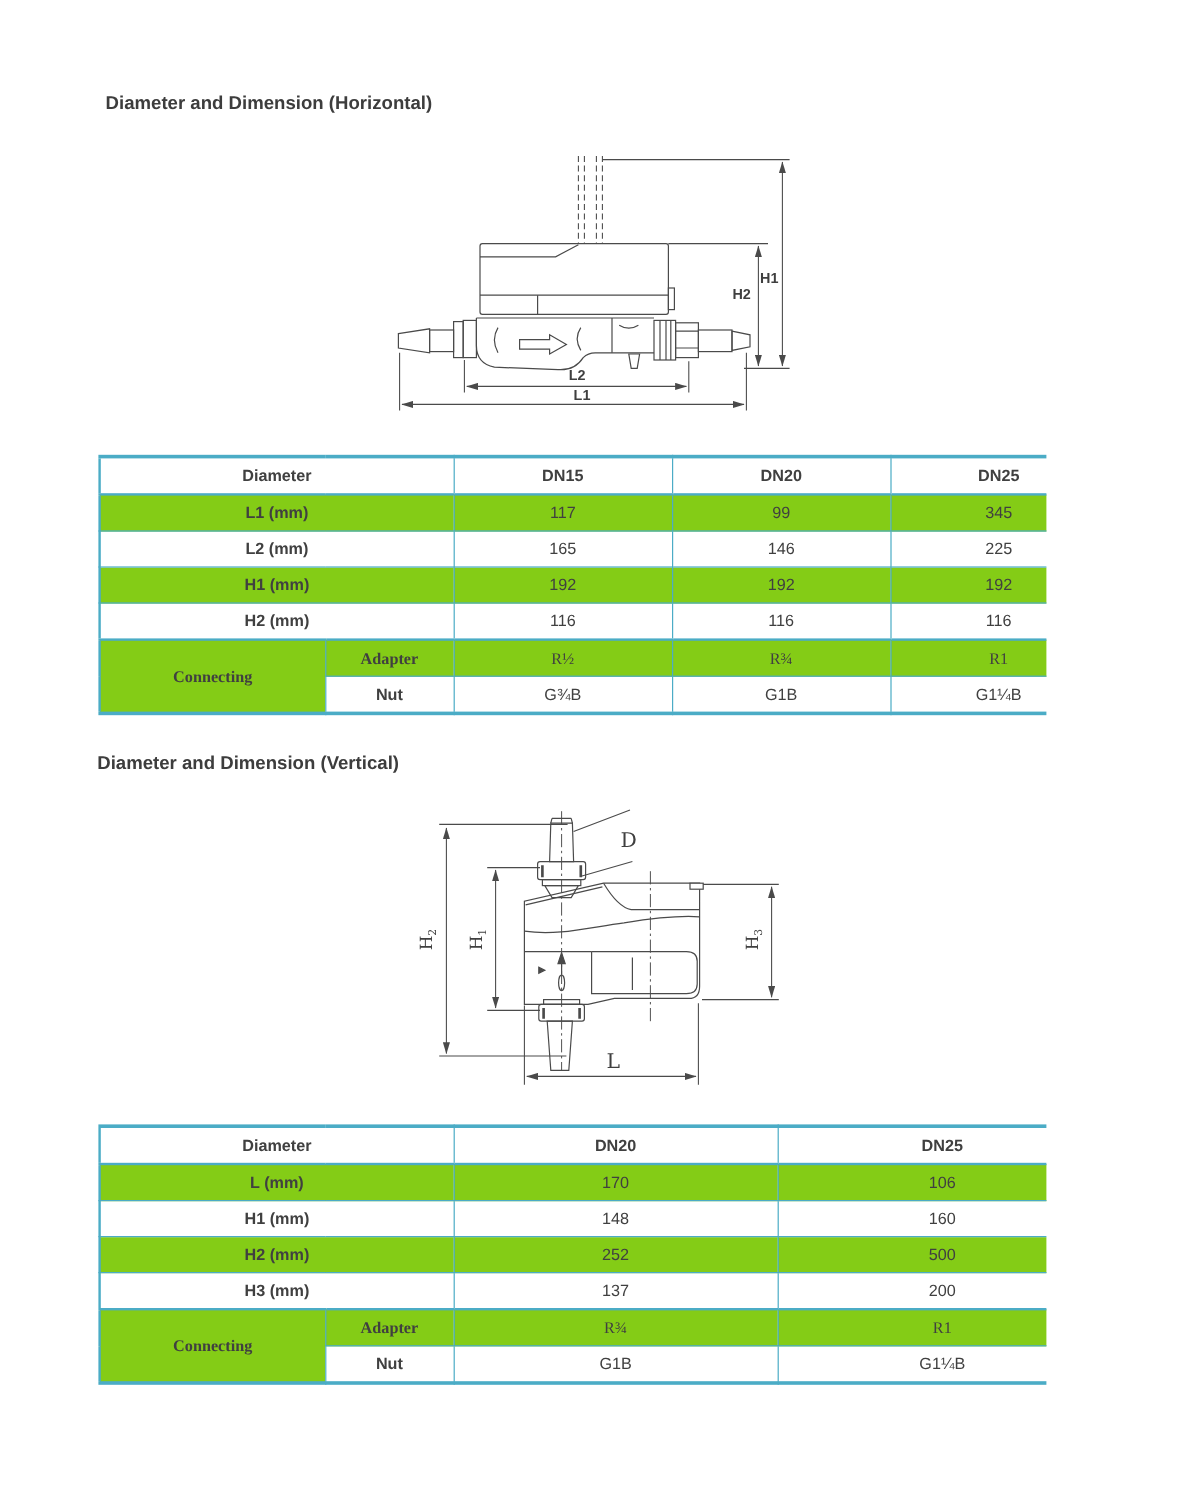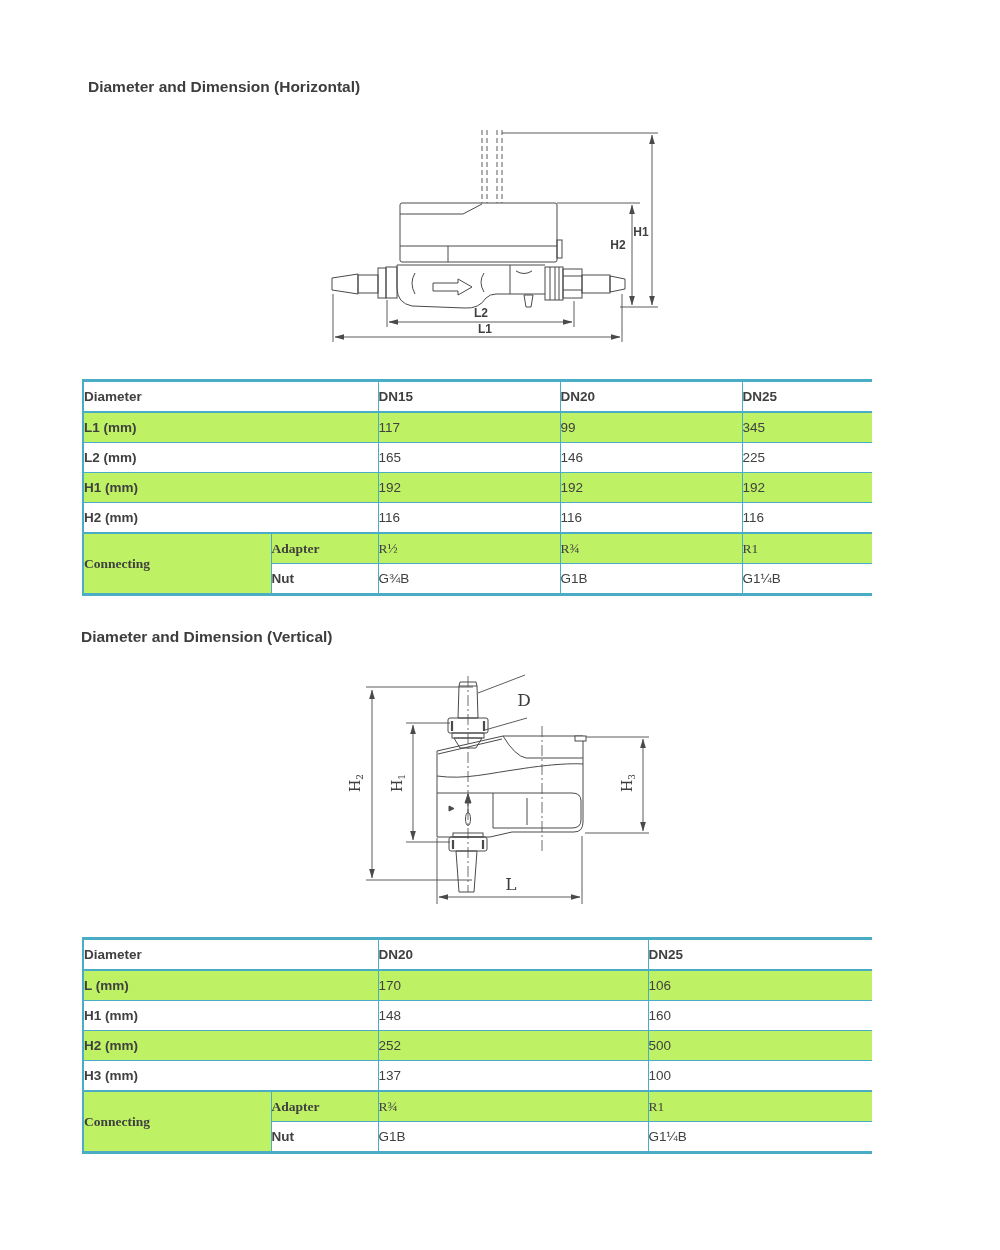--- a/index.html
+++ b/index.html
@@ -5,30 +5,30 @@
   html,body{margin:0;padding:0;background:#ffffff;}
   #page{position:relative;width:872px;height:1250px;background:#ffffff;overflow:hidden;
         font-family:"Liberation Sans",sans-serif;}
   .heading{position:absolute;margin:0;font-size:15.5px;font-weight:bold;color:#3d3d3d;
            font-family:"Liberation Sans",sans-serif;}
   #heading-horizontal{left:88px;top:78px;}
   #heading-vertical{left:81px;top:628px;}
   #drawing-horizontal{position:absolute;left:300px;top:118px;}
   #drawing-vertical{position:absolute;left:330px;top:666px;}
   .spec{position:absolute;border-collapse:collapse;table-layout:fixed;width:840px;
-        font-size:13.5px;color:#404040;}
+        font-size:13.5px;color:#404040;text-align:center;}
   #table-horizontal{left:82px;top:379px;}
   #table-vertical{left:82px;top:937px;}
   .spec{border-top:3px solid #4BACC6;border-bottom:3px solid #4BACC6;
         border-left:2px solid #4BACC6;border-right:2px solid #4BACC6;}
   .spec td{border:1.5px solid #4BACC6;height:29px;padding:0;vertical-align:middle;}
   .spec tr.hd td{border-bottom-width:2px;}
   .spec tr.grp td{border-top-width:2.5px;font-family:Liberation Serif, serif;}
   .spec td.b{font-weight:bold;}
-  .spec td.shade{background:#bef264;margin-left:20px;}
+  .spec td.shade{background:#84cc16;margin-left:20px;}
   
   .ln{stroke:#4a4a4a;stroke-width:1;fill:none;}
   .dim{stroke:#4a4a4a;stroke-width:0.9;fill:none;}
   .dash{stroke-dasharray:5 3;}
   .cdash{stroke-dasharray:11 3 2 3;stroke-width:0.8;}
   .thick{stroke-width:2.2;}
   .dlabel{font-family:"Liberation Sans",sans-serif;font-size:12px;font-weight:bold;fill:#3f3f3f;}
   .cad{font-family:"DejaVu Serif",serif;font-size:14px;fill:#3f3f3f;}
   .cadbig{font-family:"DejaVu Serif",serif;font-size:17px;fill:#3f3f3f;}
   .cad .sub{font-size:9px;}
@@ -235,21 +235,21 @@
         <td>160</td>
       </tr>
       <tr>
         <td colspan="2" class="b shade">H2 (mm)</td>
         <td class="shade">252</td>
         <td class="shade">500</td>
       </tr>
       <tr>
         <td colspan="2" class="b">H3 (mm)</td>
         <td>137</td>
-        <td>100</td>
+        <td>200</td>
       </tr>
       <tr class="grp">
         <td rowspan="2" class="b shade">Connecting</td>
         <td class="b shade">Adapter</td>
         <td class="shade">R¾</td>
         <td class="shade">R1</td>
       </tr>
       <tr>
         <td class="b">Nut</td>
         <td>G1B</td>

